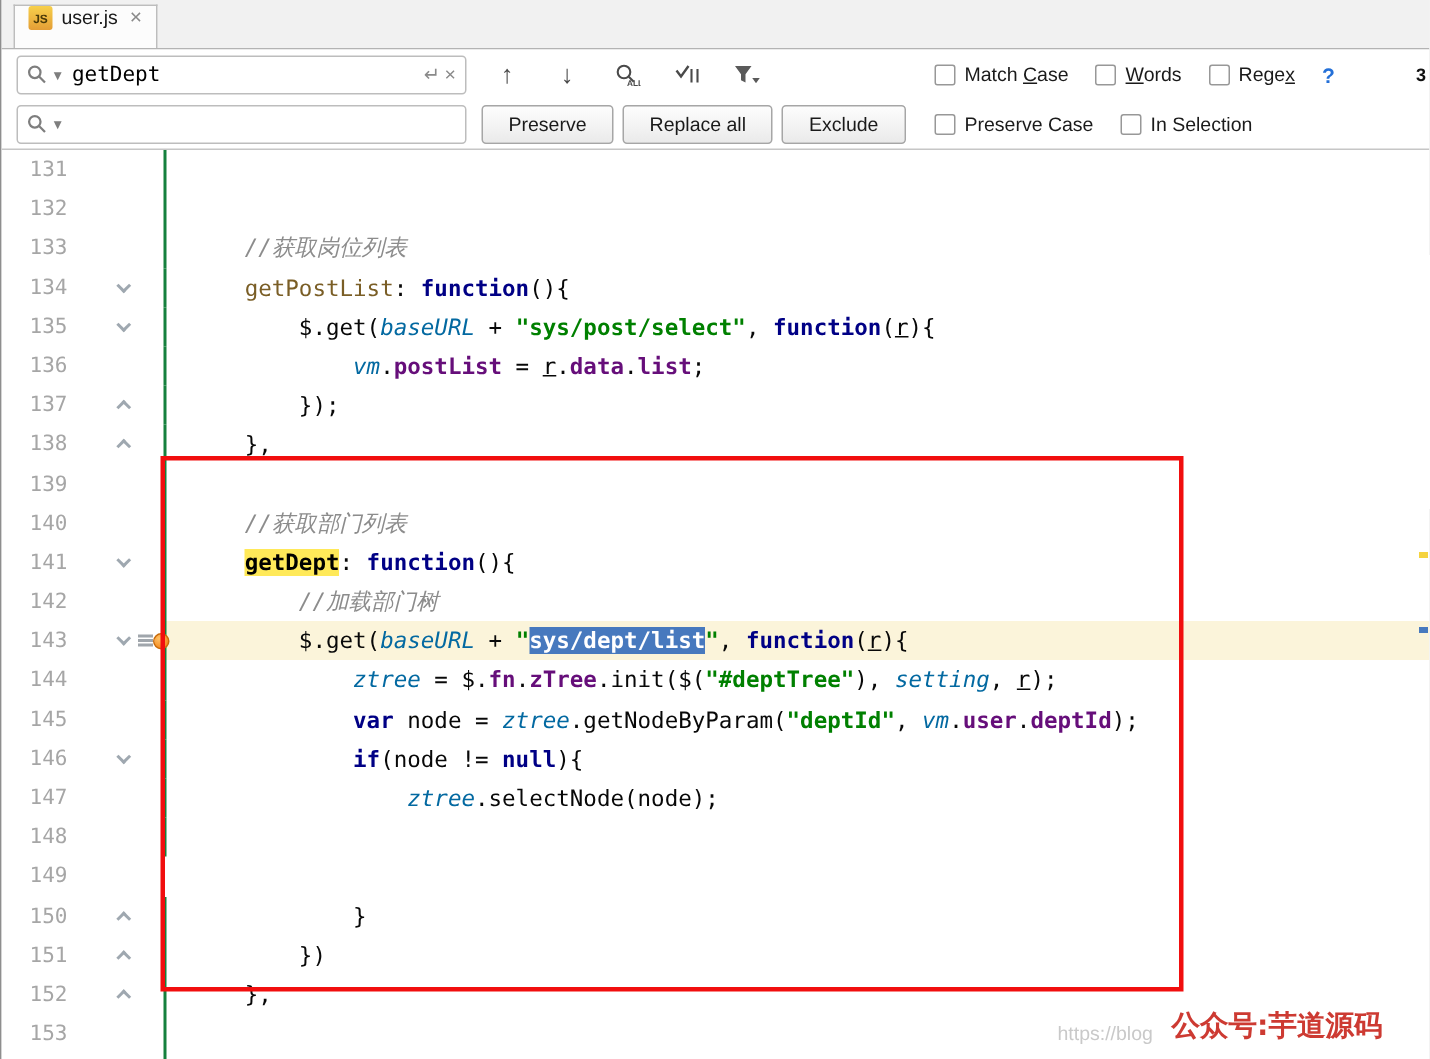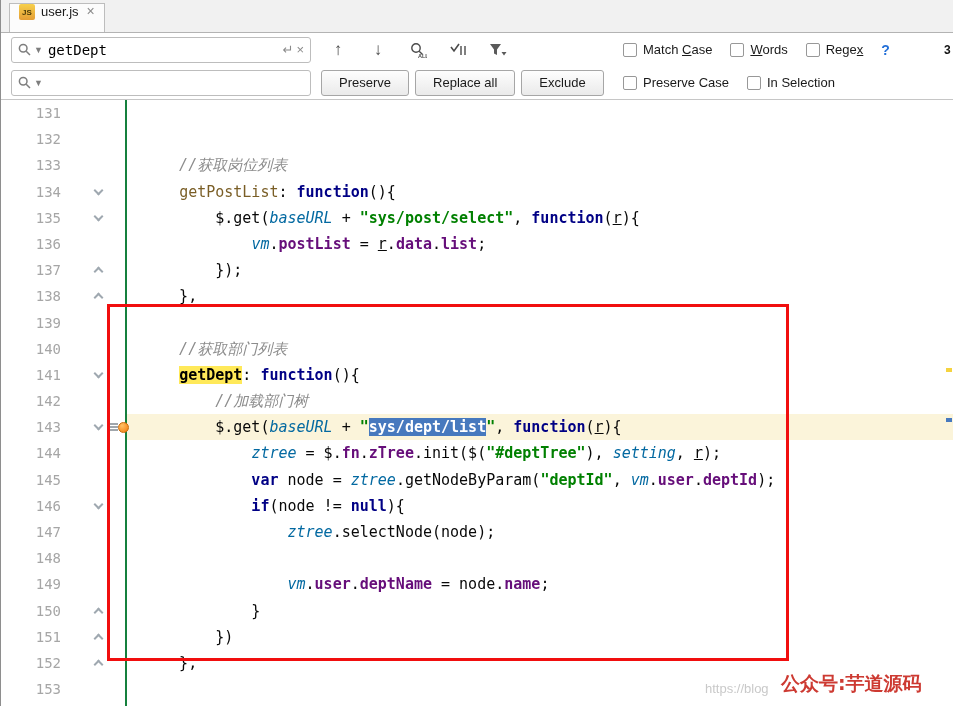--- a/index.html
+++ b/index.html
@@ -40,21 +40,21 @@
   .opts { position: absolute; left: 622px; top: 0; height: 33px;
           display: flex; gap: 18px; align-items: center; }
   .cb { display: flex; align-items: center; gap: 6px; font-size: 13px; color: #1A1A1A; cursor: pointer; }
   .cbbox { width: 14px; height: 14px; border: 1px solid #989898; border-radius: 2px; background: #FFF; flex: none; }
   .help { color: #2470D8; font-weight: bold; font-size: 14px; cursor: pointer; }
   .mcount { position: absolute; left: 943px; top: 0; height: 33px; display: flex; align-items: center;
             font-size: 12px; font-weight: bold; color: #111; white-space: nowrap; }
   
   .editor { position: relative; height: 606px; overflow: hidden; background: #FFF;
             font-family: "DejaVu Sans Mono", monospace; font-size: 15px; }
-  .crow { display: flex; height: 26.2px; line-height: 26.2px; padding-left: 16px; }
+  .crow { display: flex; height: 26.2px; line-height: 26.2px; }
   .ln { width: 46px; padding-right: 2px; text-align: right; color: #A6A6A6; font-size: 14px; flex: none; }
   .fold { width: 62px; flex: none; position: relative; z-index: 2; }
   .code { flex: 1; min-width: 0; border-left: 2px solid #15803d; padding-left: 16px; white-space: pre; color: #080808; }
   .crow.cur .code { background: #FBF4DA; }
   .fm { position: absolute; left: 32px; top: 8px; width: 7px; height: 7px;
         border-right: 2px solid #9FA8B0; border-bottom: 2px solid #9FA8B0; }
   .fm.open { transform: rotate(45deg); }
   .fm.close { transform: rotate(-135deg); top: 11px; }
   .ham { position: absolute; left: 45px; top: 9px; width: 10px; height: 2px; background: #A0A6AC;
          box-shadow: 0 3px 0 #A0A6AC, 0 6px 0 #A0A6AC; }
@@ -282,21 +282,20 @@
           <span class="code"><span class="tk-pl">                </span><span class="tk-gl">ztree</span><span class="tk-pl">.selectNode(node);</span></span>
         </div>
         <div class="crow">
           <span class="ln">148</span>
           <span class="fold"></span>
           <span class="code"></span>
         </div>
         <div class="crow">
           <span class="ln">149</span>
           <span class="fold"></span>
-          <span class="code"><span class="tk-pl">                </span><span class="tk-gl">vm</span><span class="tk-pl">.</span><span class="tk-pr">user</span><span class="tk-pl">.</span><span class="tk-pr">deptName</span><span class="tk-pl"> = node.</span><span class="tk-pr">name</span><span class="tk-pl">;</span></span>
         </div>
         <div class="crow">
           <span class="ln">150</span>
           <span class="fold">
             <span class="fm close"></span>
           </span>
           <span class="code"><span class="tk-pl">            }</span></span>
         </div>
         <div class="crow">
           <span class="ln">151</span>

